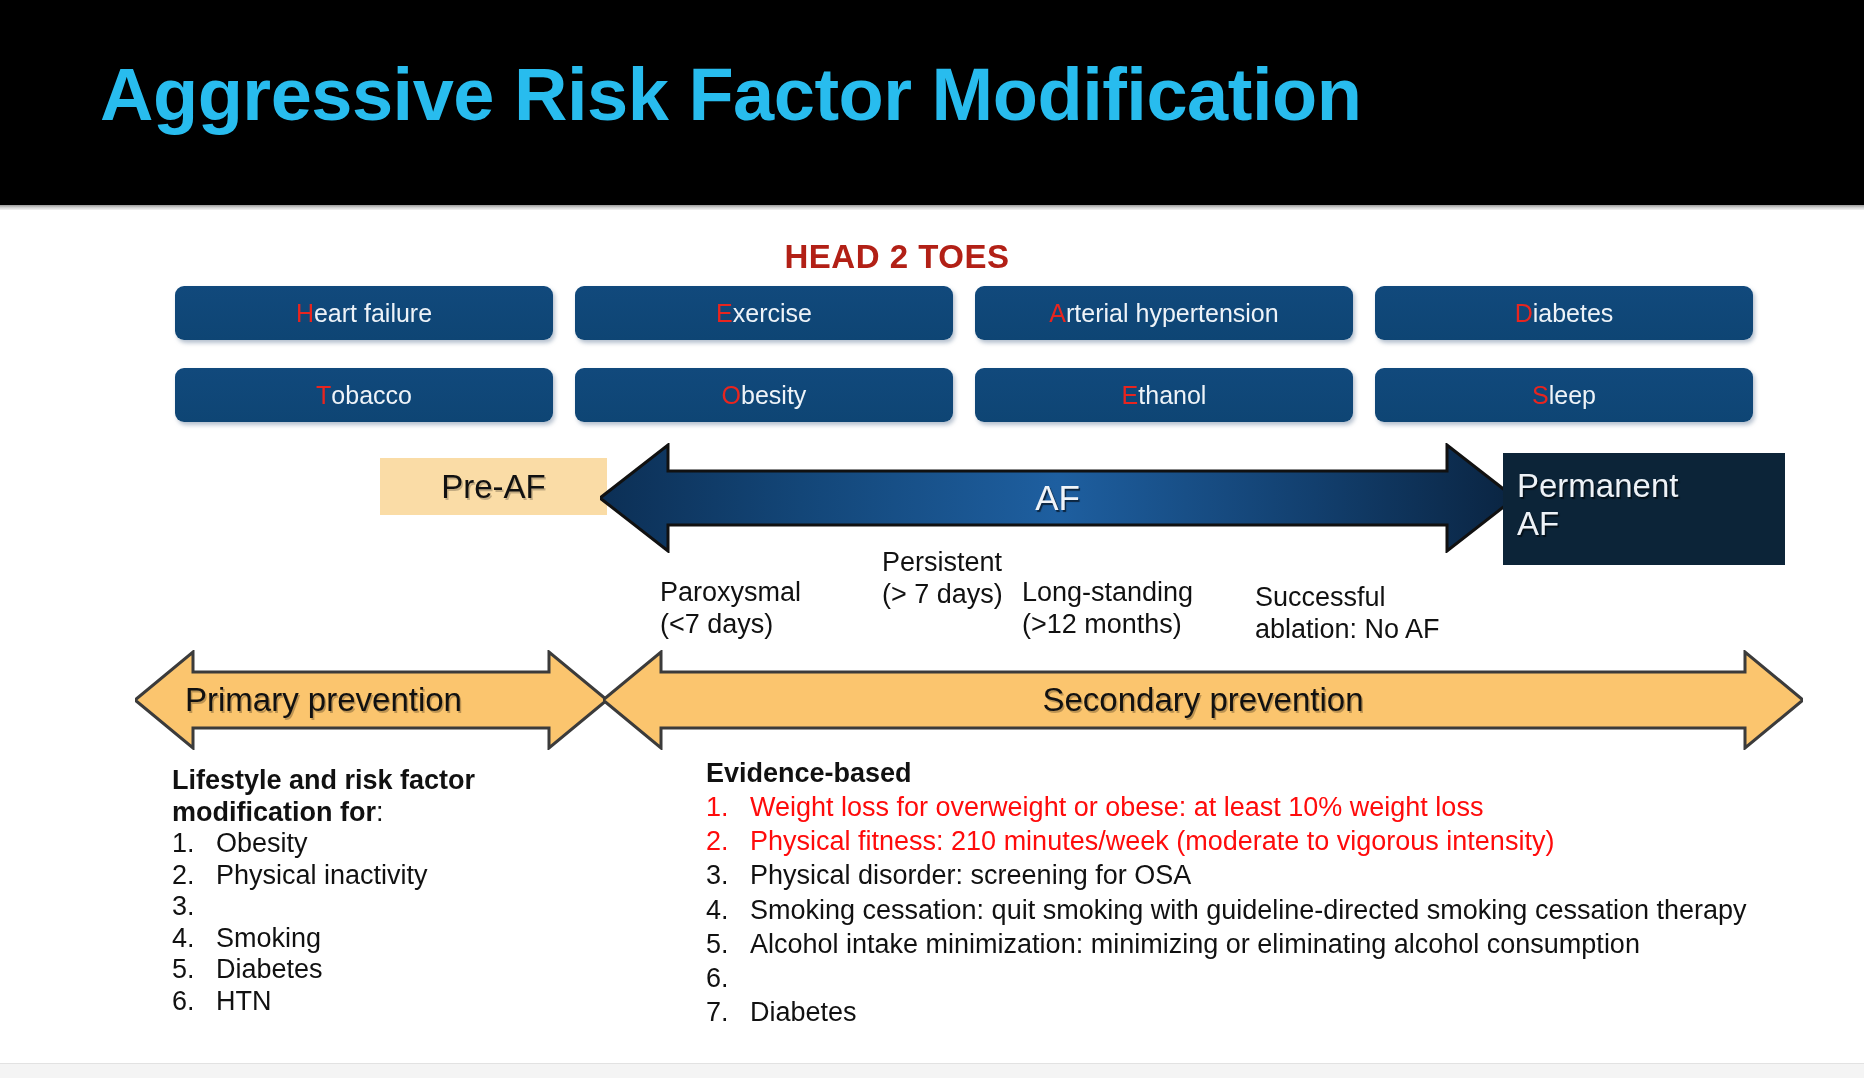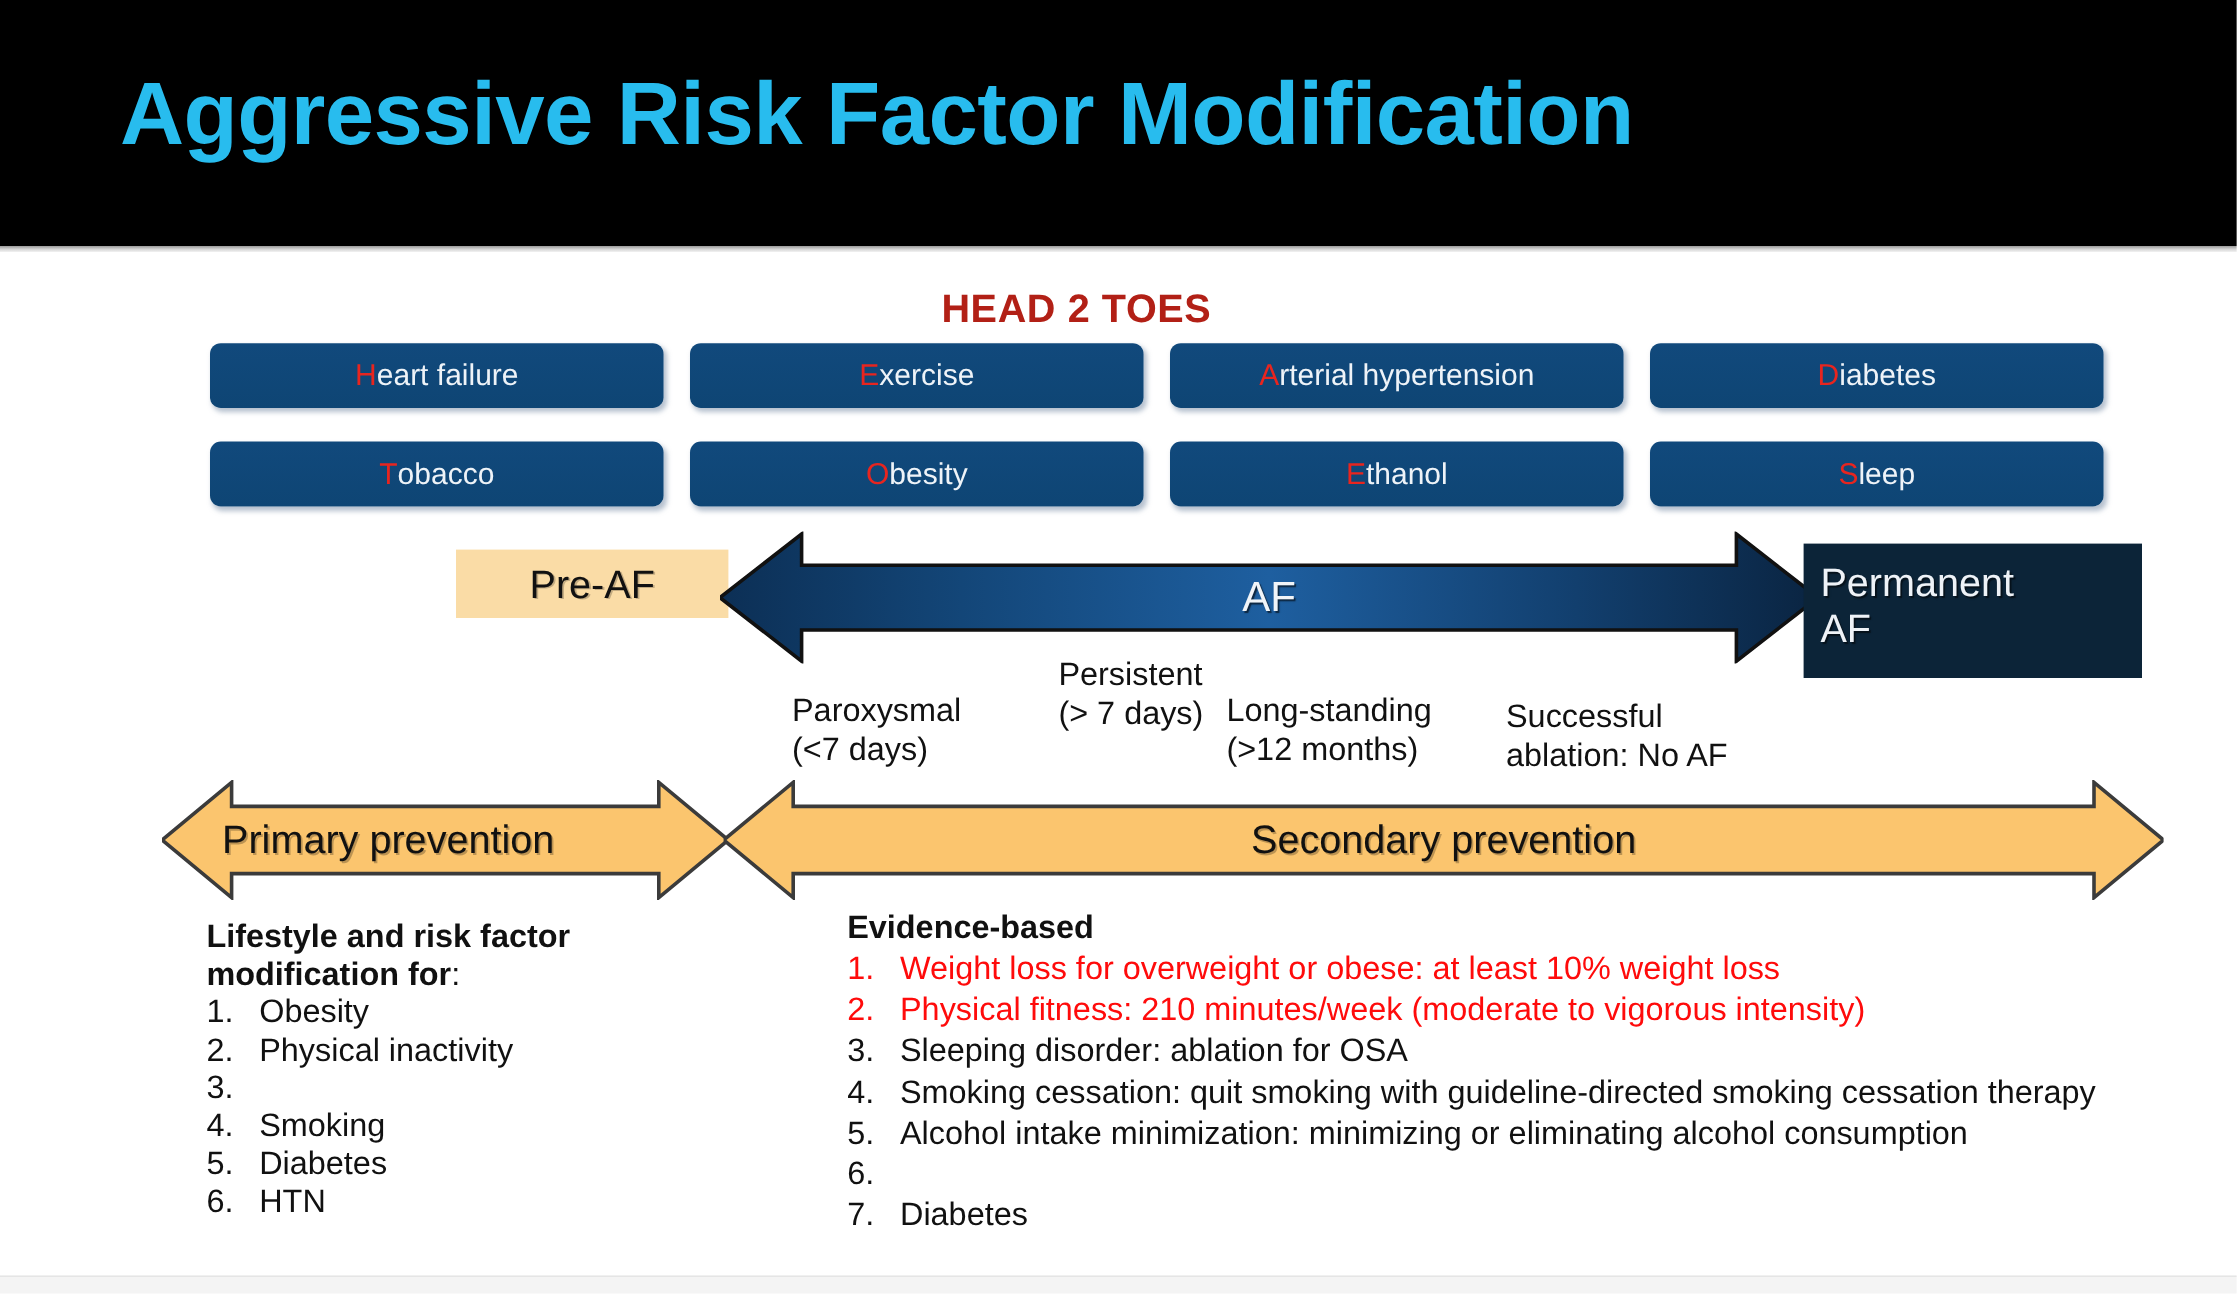--- a/index.html
+++ b/index.html
@@ -294,21 +294,21 @@
     <li class="hl">
         <span class="num">1.</span>
         <span>Weight loss for overweight or obese: at least 10% weight loss</span>
       </li>
     <li class="hl">
         <span class="num">2.</span>
         <span>Physical fitness: 210 minutes/week (moderate to vigorous intensity)</span>
       </li>
     <li>
         <span class="num">3.</span>
-        <span>Sleeping disorder: ablation for OSA</span>
+        <span>Physical disorder: screening for OSA</span>
       </li>
     <li>
         <span class="num">4.</span>
         <span>Smoking cessation: quit smoking with guideline-directed smoking cessation therapy</span>
       </li>
     <li>
         <span class="num">5.</span>
         <span>Alcohol intake minimization: minimizing or eliminating alcohol consumption</span>
       </li>
     <li>

